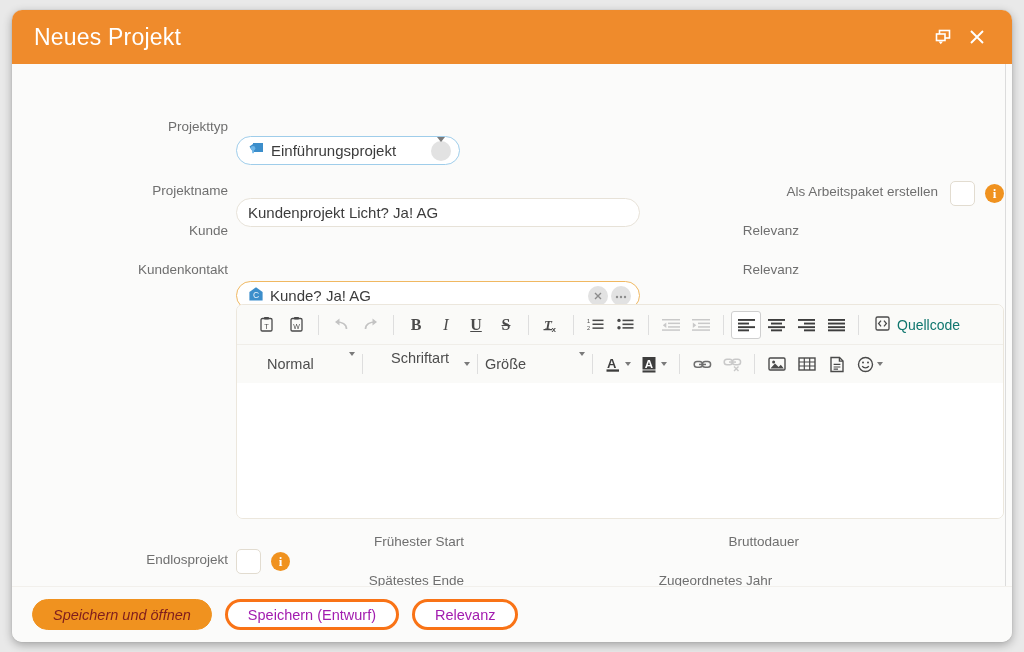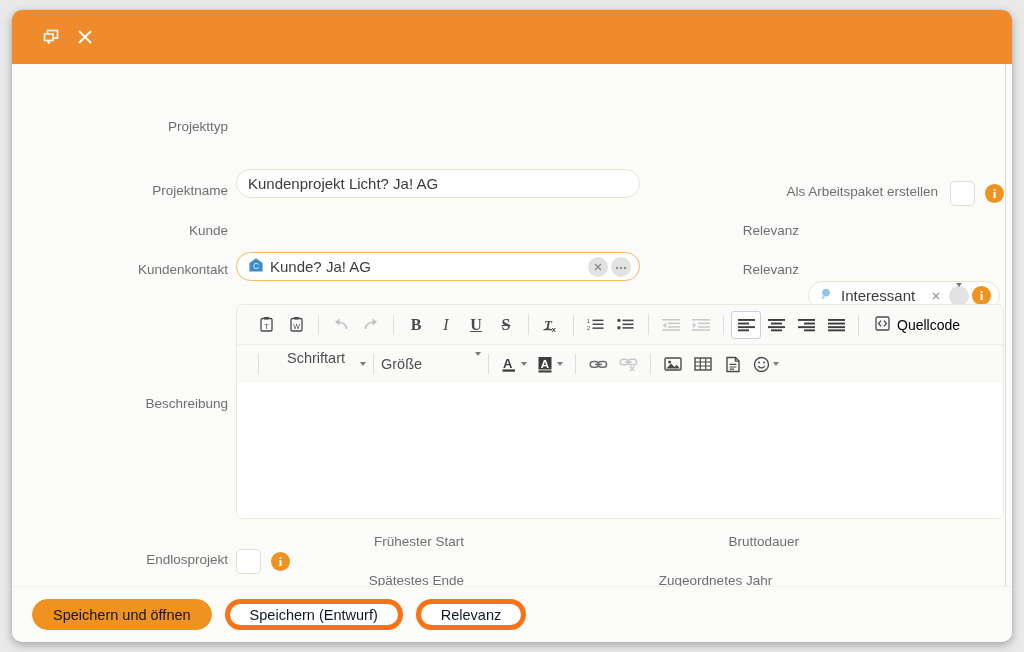--- a/index.html
+++ b/index.html
@@ -162,21 +162,21 @@
     flex: 0 0 auto;
     border: 1px solid transparent;
     border-radius: 3px;
   }
   .tbi.dim { color: #c3c3c3; }
   .tbi.active { border-color: #cfcfcf; background: #fff; }
   .tbi svg { display: block; }
   .tbi-label {
     display:flex; align-items:center; gap:6px;
     padding: 0 8px; height: 28px;
-    color:#000000; font-size: 14px; cursor:pointer; flex:0 0 auto;
+    color:#0f766e; font-size: 14px; cursor:pointer; flex:0 0 auto;
   }
   .tb-combo {
     display: flex; align-items: center;
     height: 28px;
     color: #4d4d4d;
     font-size: 14.5px;
     cursor: pointer;
     flex: 0 0 auto;
     white-space: nowrap;
   }
@@ -199,33 +199,34 @@
   }
   .btn {
     height: 31px;
     border-radius: 16px;
     display: flex; align-items: center; justify-content: center;
     padding: 0 20px;
     font-size: 14.5px;
     cursor: pointer;
     white-space: nowrap;
   }
-  .btn.primary { background: #f0921f; color: #0f172a; border: 1px solid #f0921f; }
-  .btn.ghost   { background: #fff; color: #0f172a; border: 5px solid #f97316; }
+  .btn.primary { background: #f0921f; color: #7f1d1d; border: 1px solid #f0921f; font-style: italic; }
+  .btn.ghost   { background: #fff; color: #a21caf; border: 3px solid #f97316; }
 
   
   .ico { display:block; flex:0 0 auto; }
 </style>
 </head>
 <body>
 
 <div id="root">
   <div class="dialog">
 
     <div class="titlebar">
+      <div class="title-text">Neues Projekt</div>
       <div class="tb-btn">
         <span>
           <svg width="20" height="20" viewBox="0 0 20 20">
             <rect x="6.5" y="3.5" width="10" height="7.5" fill="none" stroke="#fff" stroke-width="1.6"></rect>
             <rect x="3.5" y="7" width="8.5" height="6.5" fill="#ef8b2c" stroke="#fff" stroke-width="1.6"></rect>
             <path d="M5.5 14.5 L10 14.5 L7.75 17.2 Z" fill="#fff"></path>
           </svg>
         </span>
       </div>
       <div class="tb-btn">
@@ -235,20 +236,34 @@
           </svg>
         </span>
       </div>
     </div>
 
     <div class="body">
       <div class="panel-edge"></div>
 
       <div class="row" style="left:0; top:55px; width:216px; justify-content:flex-end;">
         <div class="lbl">Projekttyp</div>
+      </div>
+      <div class="field blue" style="left:224px; top:72px; width:224px;">
+        <span class="ico" style="margin-right:6px;">
+          <svg width="17" height="16" viewBox="0 0 17 16">
+            <rect x="5" y="2" width="10" height="9" fill="#3c8ecb"></rect>
+            <path d="M5 11 L5 3 L1.5 5.5 Z" fill="#3c8ecb"></path>
+            <circle cx="5" cy="7.2" r="2.3" fill="#6fb6e8"></circle>
+            <rect x="4.2" y="8.6" width="1.7" height="3.6" fill="#6fb6e8"></rect>
+          </svg>
+        </span>
+        <span class="val">Einführungsprojekt</span>
+        <span class="circ">
+          <span><i class="caret"></i></span>
+        </span>
       </div>
 
       <div class="row" style="left:0; top:119px; width:216px; justify-content:flex-end;">
         <div class="lbl">Projektname</div>
       </div>
       <div class="field" style="left:224px; top:105px; width:404px;">
         <span class="val">Kundenprojekt Licht? Ja! AG</span>
       </div>
 
       <div class="row" style="left:700px; top:120px; width:226px; justify-content:flex-end;">
@@ -362,23 +377,20 @@
                 <path d="M3 3 L9 9 M9 3 L3 9" stroke="#9d9d9d" stroke-width="1.4"></path>
               </svg>
           </span>
         </span>
         <span class="circ">
           <span><i class="caret sm"></i></span>
         </span>
         <span class="info" style="margin-left:3px;">i</span>
       </div>
 
-      <div class="row" style="left:0; top:332px; width:216px; justify-content:flex-end;">
-        <div class="lbl">Beschreibung</div>
-      </div>
 
       <div class="editor">
 
         <div class="tbrow">
           <div class="tbi">
             <span>
               <svg width="17" height="17" viewBox="0 0 17 17">
                 <rect x="3" y="2.5" width="11" height="12.5" rx="1.3" fill="none" stroke="#4a4a4a" stroke-width="1.3"></rect>
                 <rect x="6" y="1" width="5" height="2.6" rx=".8" fill="#4a4a4a"></rect>
                 <text x="8.5" y="12.6" font-size="7.4" text-anchor="middle" fill="#4a4a4a" font-family="Liberation Sans, sans-serif">T</text>
@@ -519,20 +531,24 @@
               <svg width="17" height="17" viewBox="0 0 17 17">
                 <rect x="2" y="2" width="13" height="13" rx="1.6" fill="none" stroke="#4a4a4a" stroke-width="1.3"></rect>
                 <path d="M7 5.6 L4.6 8.5 L7 11.4 M10 5.6 L12.4 8.5 L10 11.4" fill="none" stroke="#4a4a4a" stroke-width="1.3"></path>
               </svg>
             </span>
             <span>Quellcode</span>
           </div>
         </div>
 
         <div class="tbrow second">
+          <div class="tb-combo" style="min-width:104px; padding-left:16px;">
+            <span class="cname">Normal</span>
+            <span class="carrow" style="margin-left:auto;"><i class="caret sm"></i></span>
+          </div>
           <i class="tb-sep"></i>
           <div class="tb-combo" style="min-width:100px;flex-direction:column;">
             <span class="cname">Schriftart</span>
             <span class="carrow" style="margin-left:auto;"><i class="caret sm"></i></span>
           </div>
           <i class="tb-sep"></i>
           <div class="tb-combo" style="min-width:100px;align-items:center;">
             <span class="cname">Größe</span>
             <span class="carrow" style="margin-left:auto;"><i class="caret sm"></i></span>
           </div>

